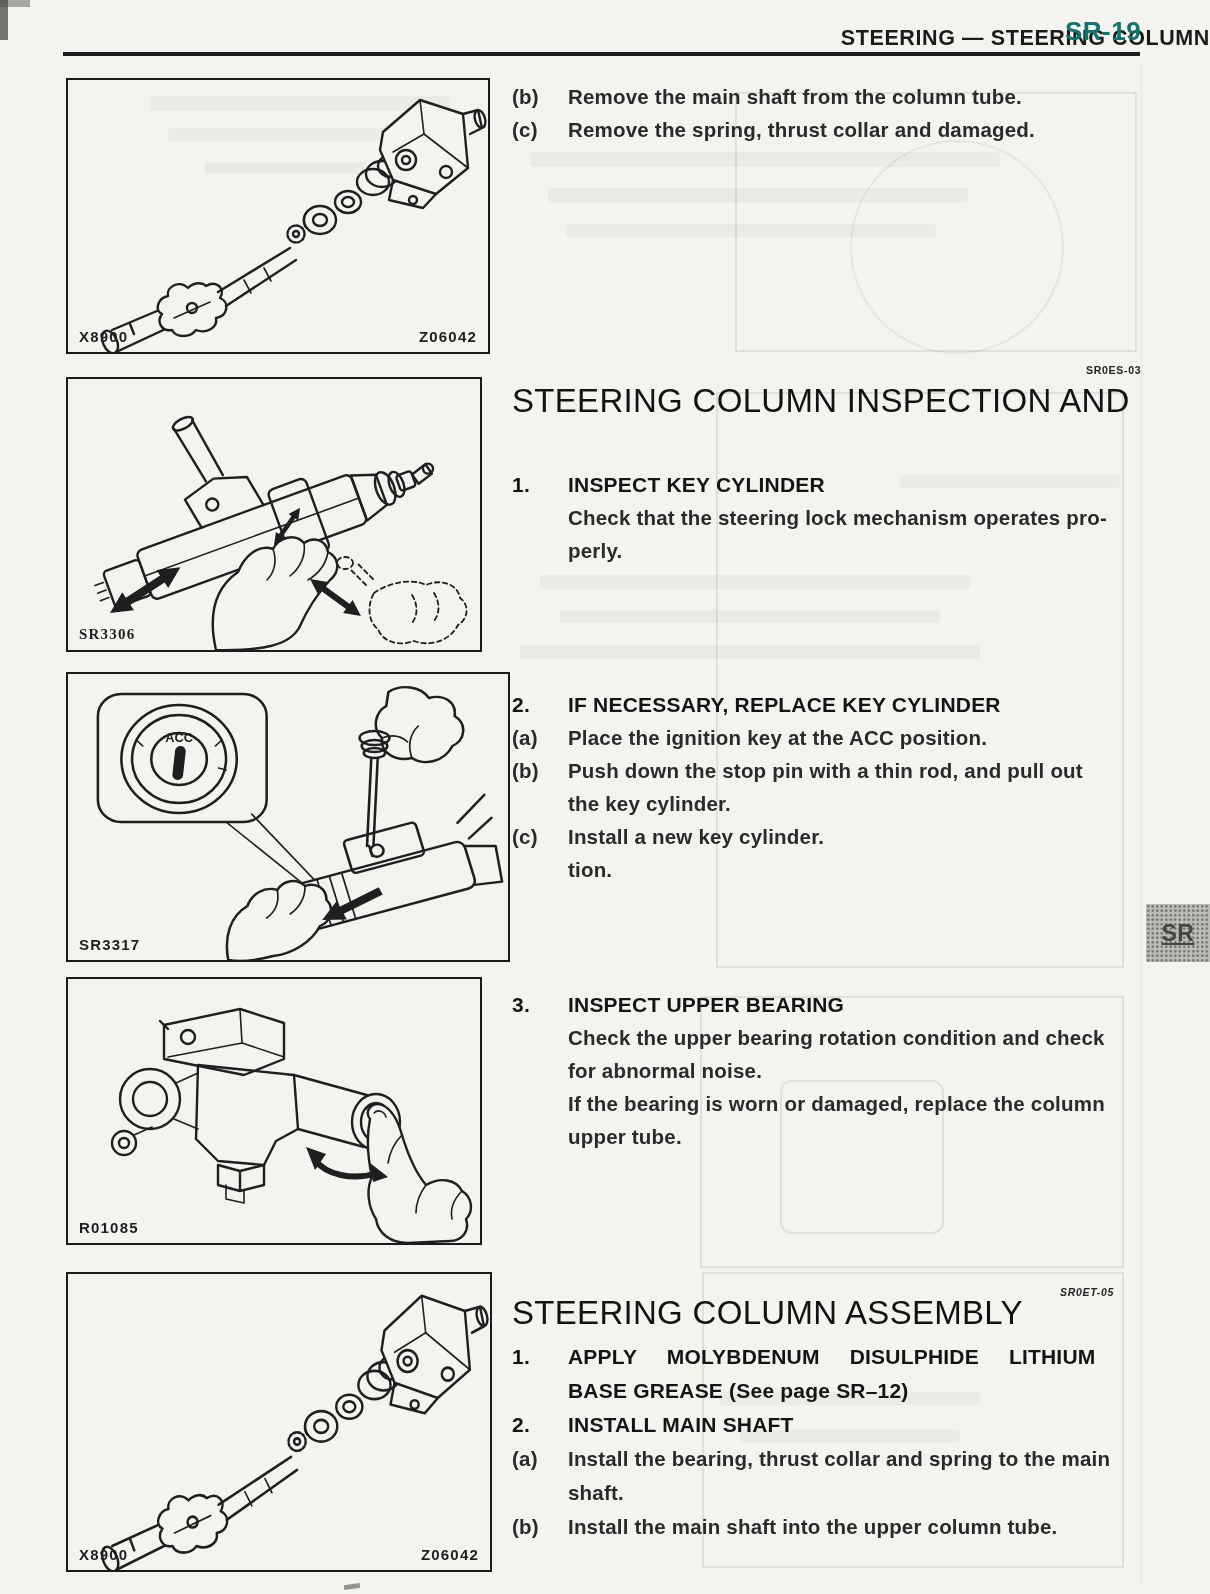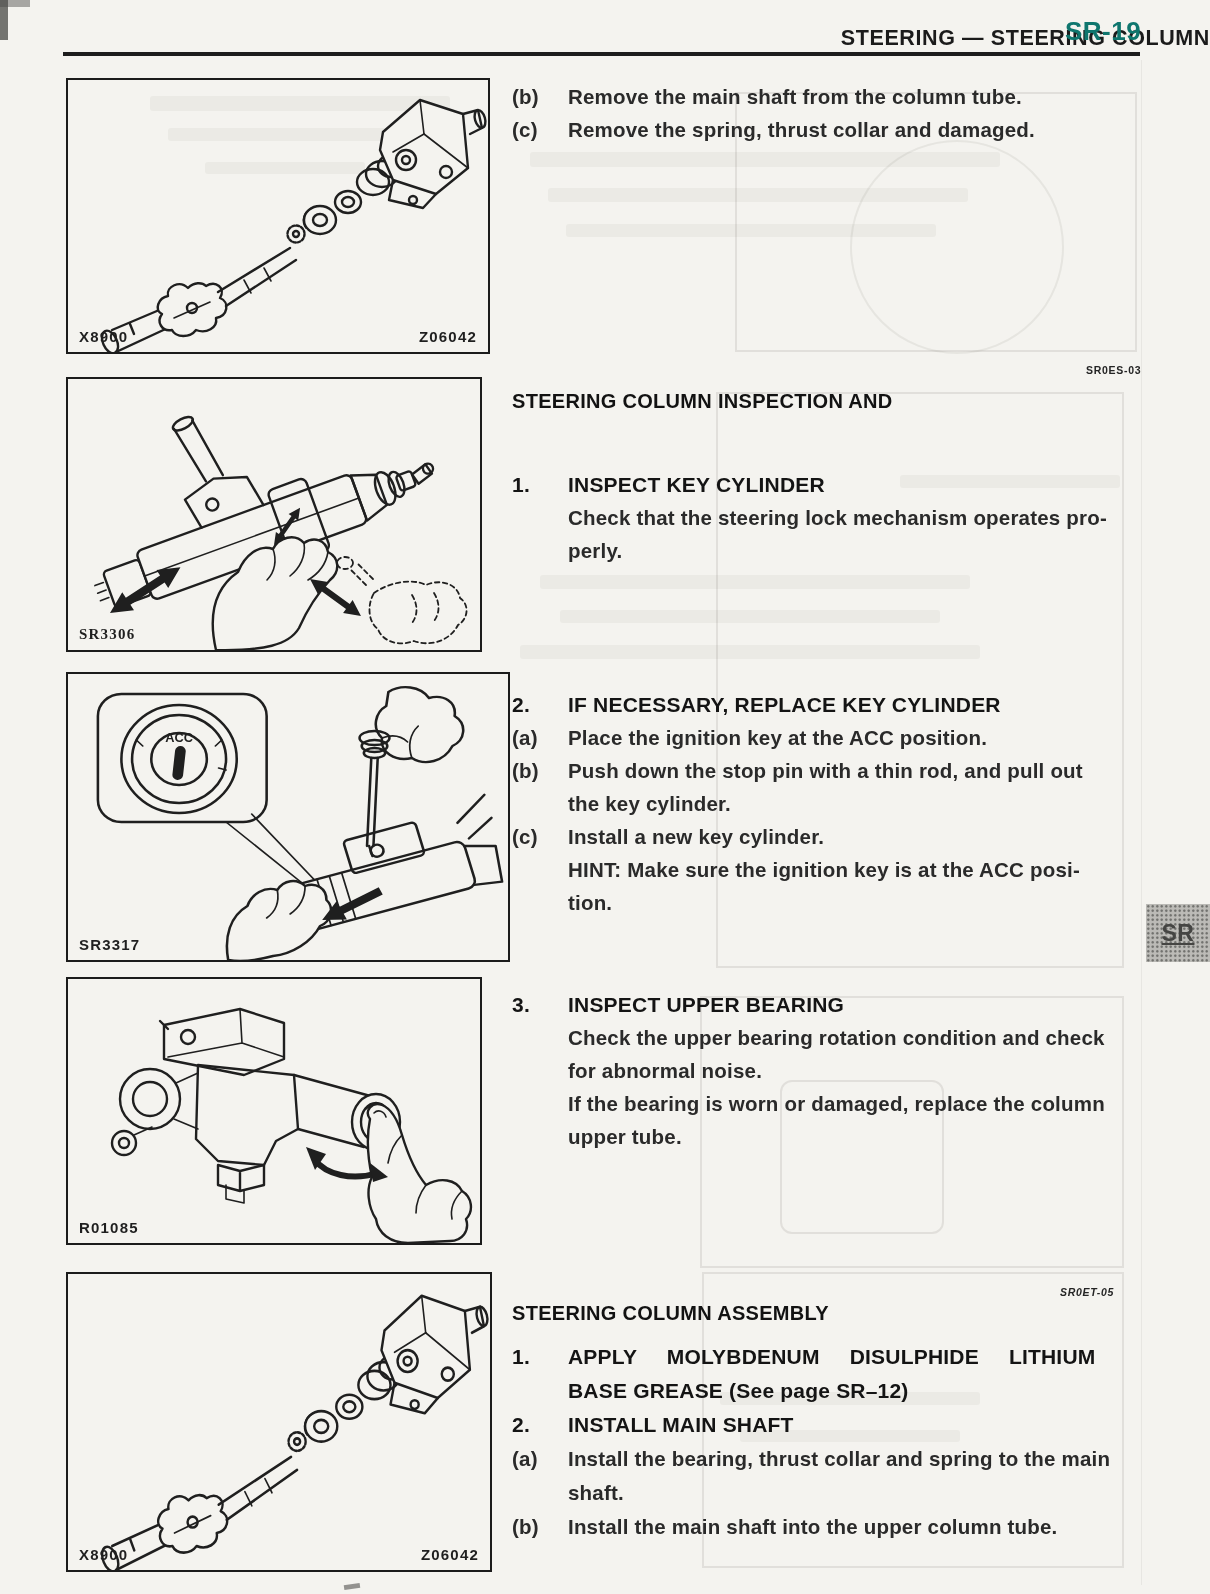--- a/index.html
+++ b/index.html
@@ -25,21 +25,21 @@
     letter-spacing:1.2px;color:#1f1f1f;}
   .flabel.right{left:auto;right:11px;}
   
   .block{position:absolute;left:512px;width:624px;}
   .row{display:flex;line-height:33px;font-size:20.5px;font-weight:700;
     letter-spacing:.2px;color:#2a2a2a;}
   .lh34 .row{line-height:34px;}
   .row .m{flex:0 0 56px;}
   .row .t{flex:1;}
   .row.shead{color:#141414;font-size:21px;}
-  .h1{font-size:20px;font-weight:700;color:#121212;letter-spacing:.3px;line-height:42px;}
+  .h1{font-size:33px;font-weight:400;color:#121212;letter-spacing:.3px;line-height:42px;}
   .code{position:absolute;font-size:10.5px;font-weight:700;letter-spacing:.7px;color:#242424;}
   .wsp{word-spacing:24px;}
   
   .srtab{position:absolute;left:1146px;top:904px;width:64px;height:58px;
     background-color:#bcbbb7;
     background-image:radial-gradient(circle,#6e6e6b 1.1px, transparent 1.35px);
     background-size:4.5px 4.5px;
     display:flex;align-items:center;justify-content:center;
     font-size:23px;font-weight:700;color:#454543;letter-spacing:.5px;text-decoration:underline;}
   
@@ -327,24 +327,20 @@
   <div class="row">
       <span class="m"></span>
       <span class="t">the key cylinder.</span>
     </div>
   <div class="row">
     <span class="m">(c)</span>
     <span class="t">Install a new key cylinder.</span>
   </div>
   <div class="row">
       <span class="m"></span>
-      <span class="t">HINT: Make sure the ignition key is at the ACC posi-</span>
-    </div>
-  <div class="row">
-      <span class="m"></span>
       <span class="t">tion.</span>
     </div>
 </div>
 
 <div class="block" style="top:988px;">
   <div class="row shead">
     <span class="m">3.</span>
     <span class="t">INSPECT UPPER BEARING</span>
   </div>
   <div class="row">

